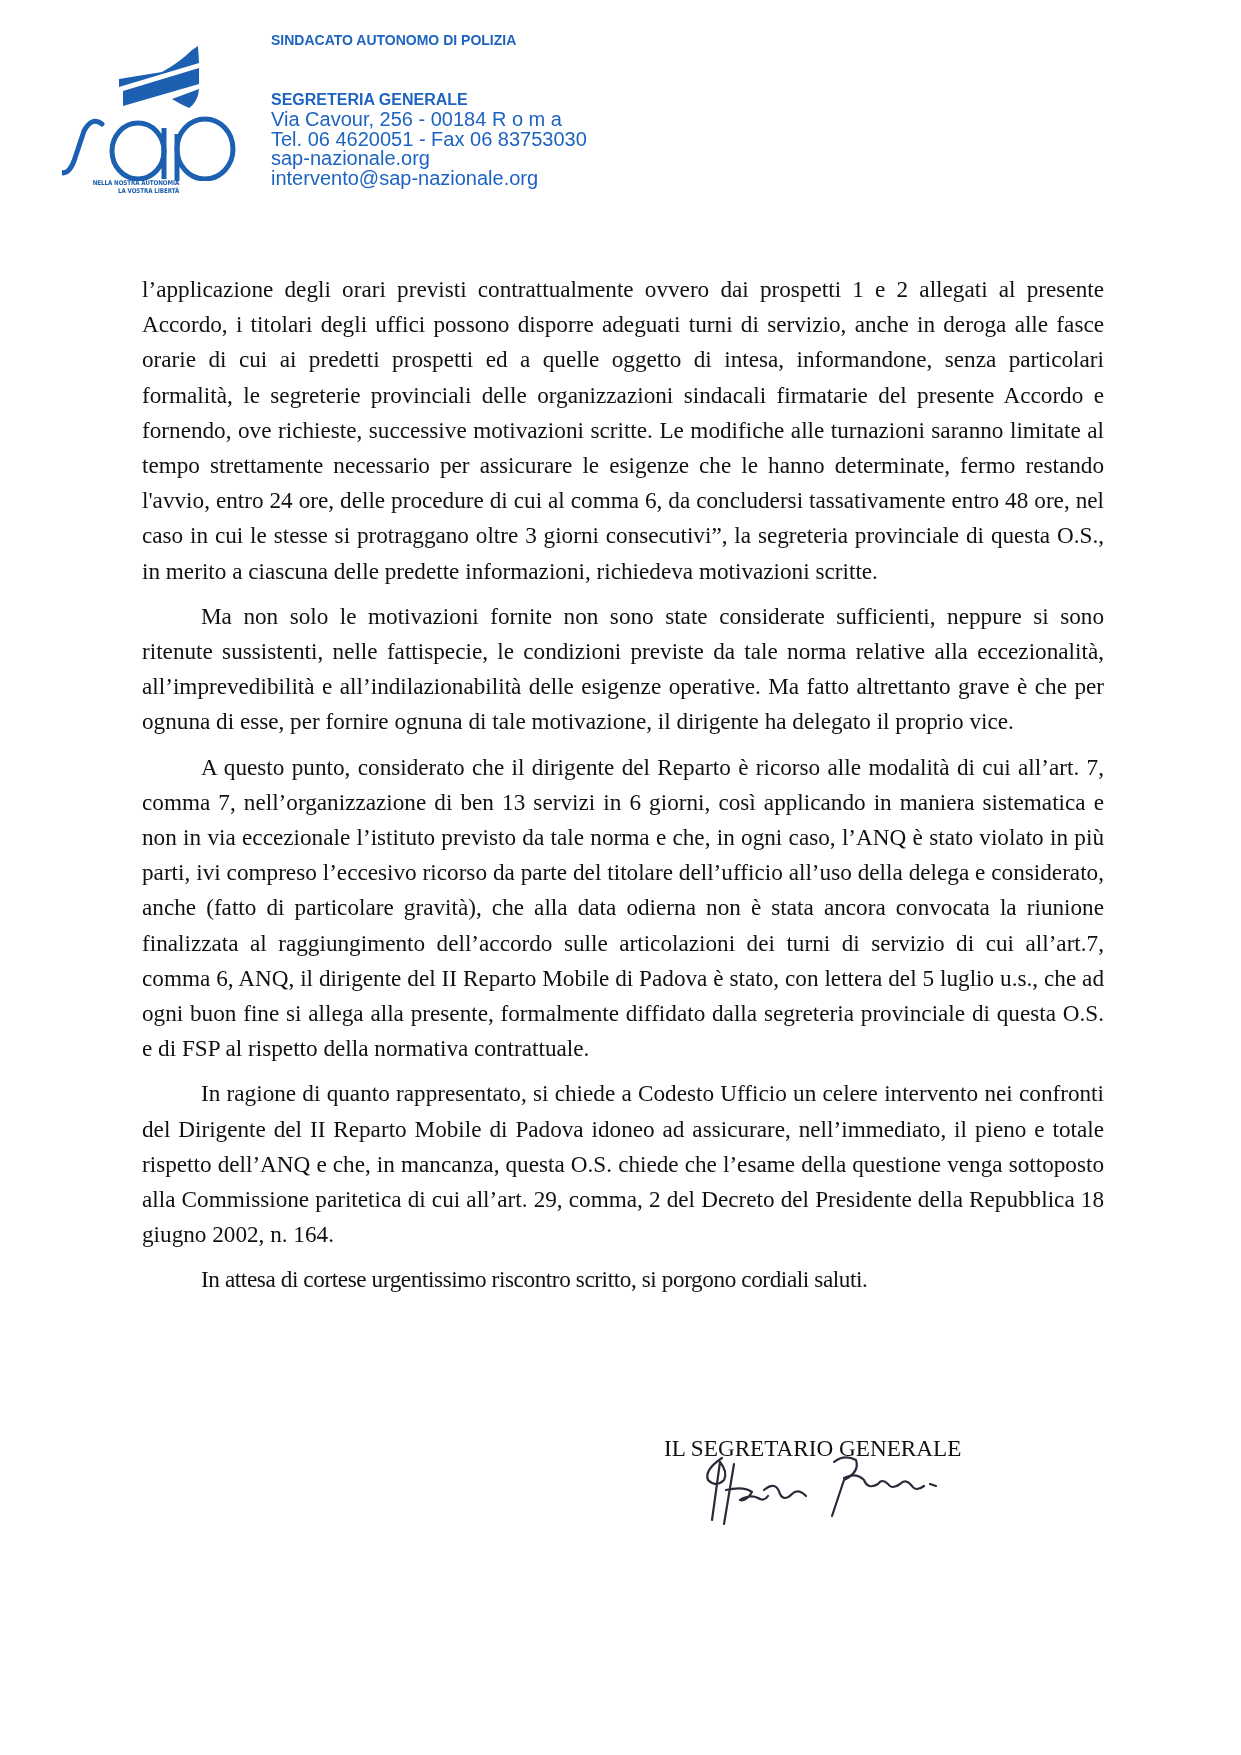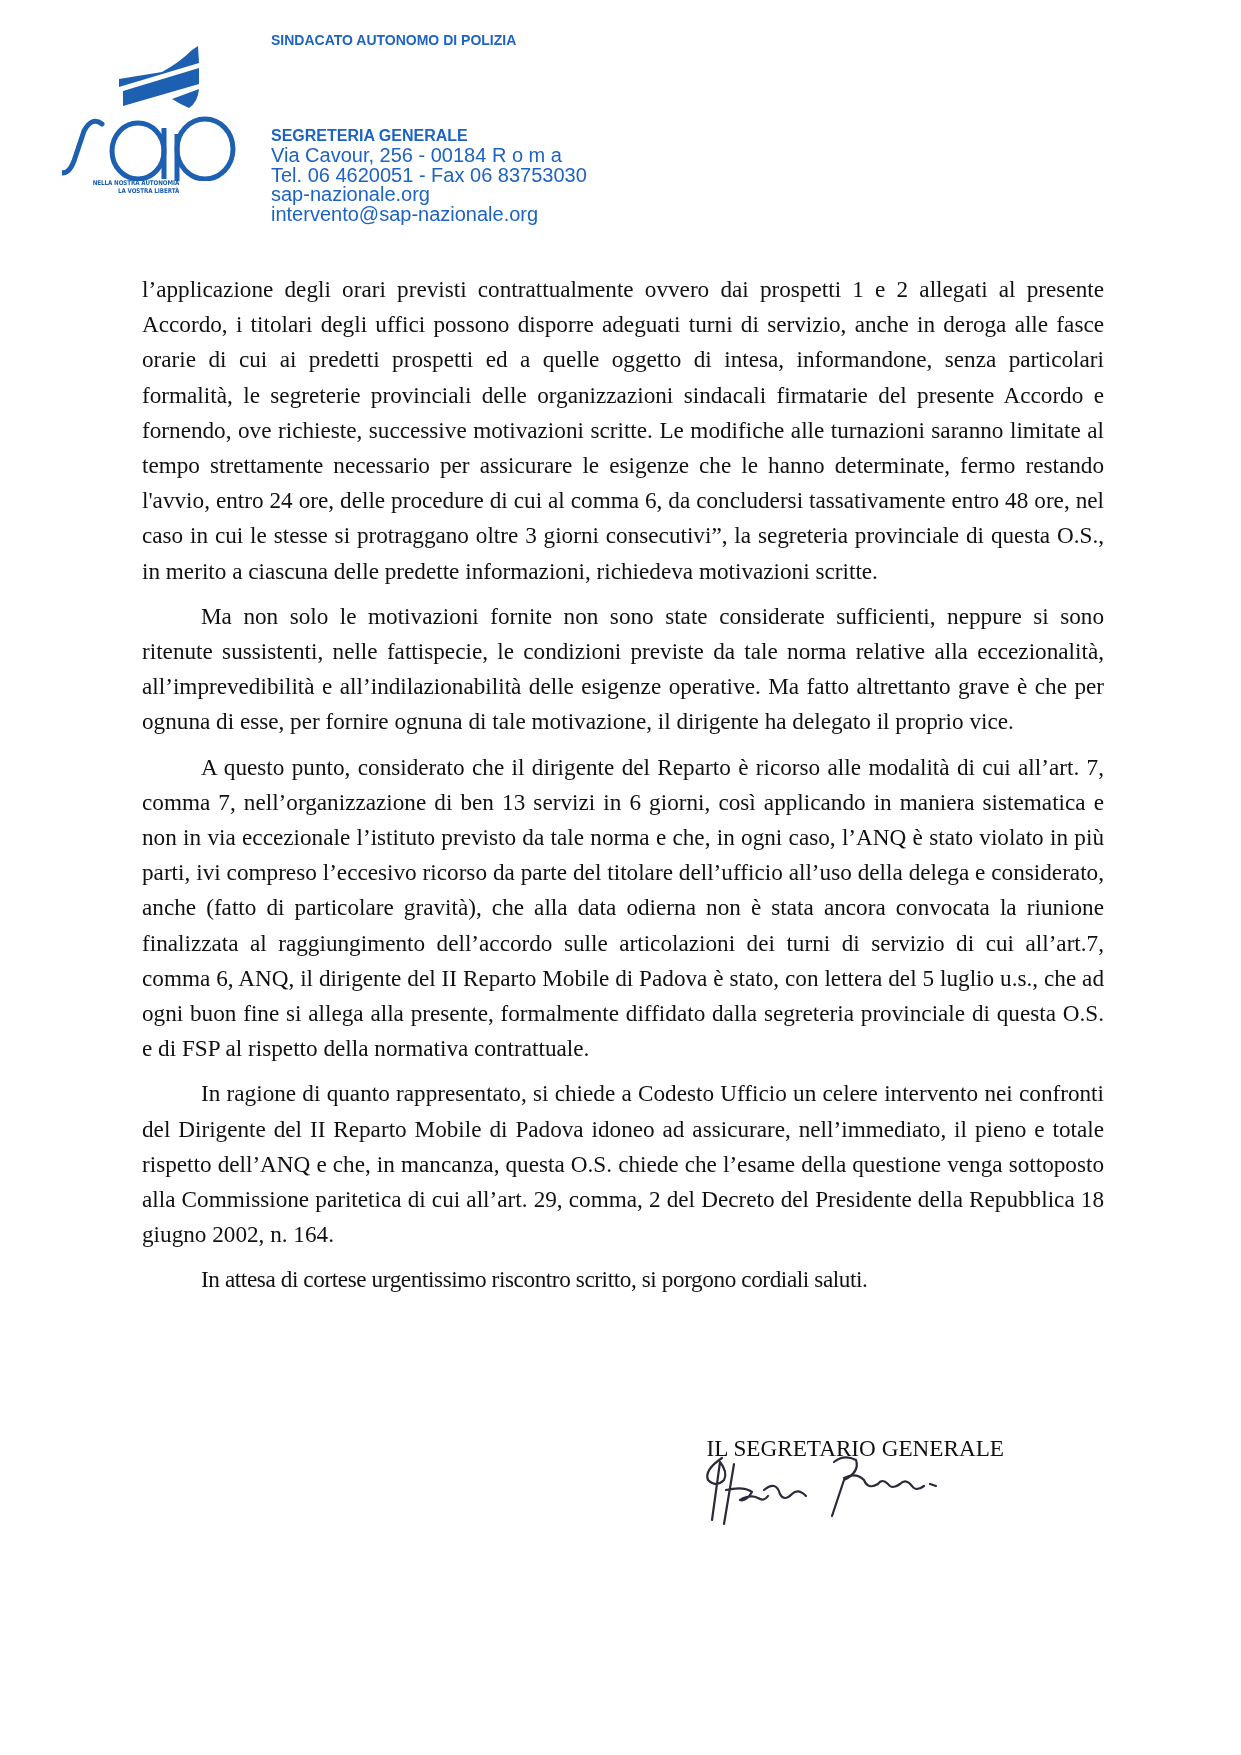--- a/index.html
+++ b/index.html
@@ -46,21 +46,21 @@
     .org-name {
       font-weight: bold;
       font-size: 14px;
       line-height: 20px;
       margin: 0;
     }
     .office-name {
       font-weight: bold;
       font-size: 16px;
       line-height: 20px;
-      margin-top: 76px;
+      margin-top: 40px;
     }
     .contact-line {
       font-size: 20px;
       line-height: 19.5px;
     }
     .body-text {
       position: absolute;
       left: 132px;
       top: 262px;
       width: 982px;
@@ -82,21 +82,21 @@
     }
     .signature-block {
       position: absolute;
       left: 664px;
       top: 1433px;
       width: 340px;
       font-family: "Liberation Serif", "DejaVu Serif", serif;
       font-size: 23.2px;
       line-height: 31px;
       color: #111111;
-      text-align: right;
+      text-align: left;
     }
     .sig-title { display: block; }
     .sig-name { display: block; position: relative; z-index: 1; }
     .signature-scribble {
       position: absolute;
       left: 694px;
       top: 1450px;
       width: 260px;
       height: 80px;
       z-index: 2;

